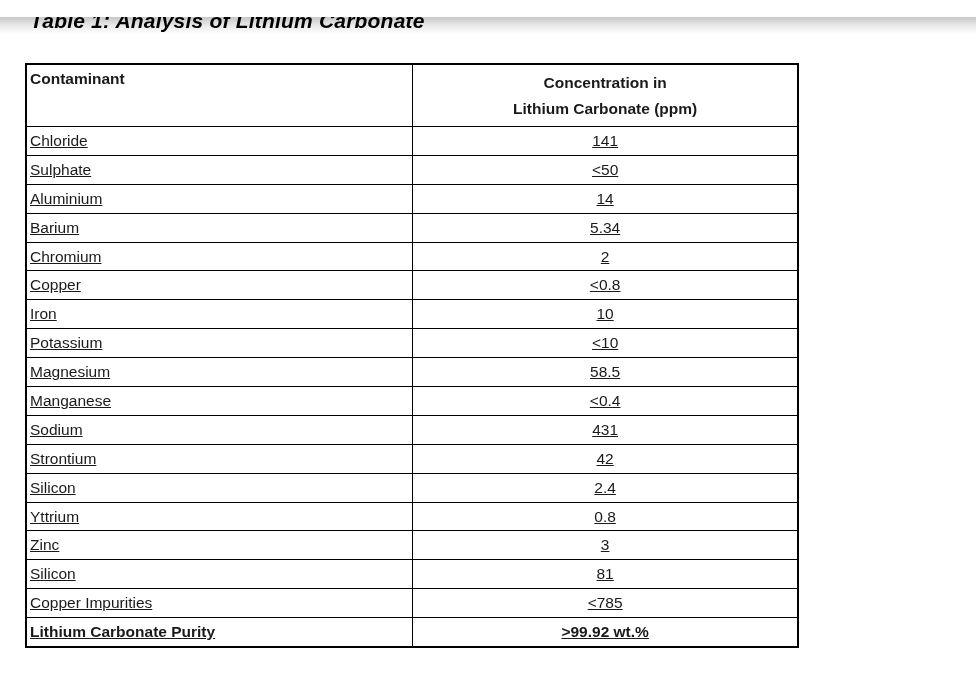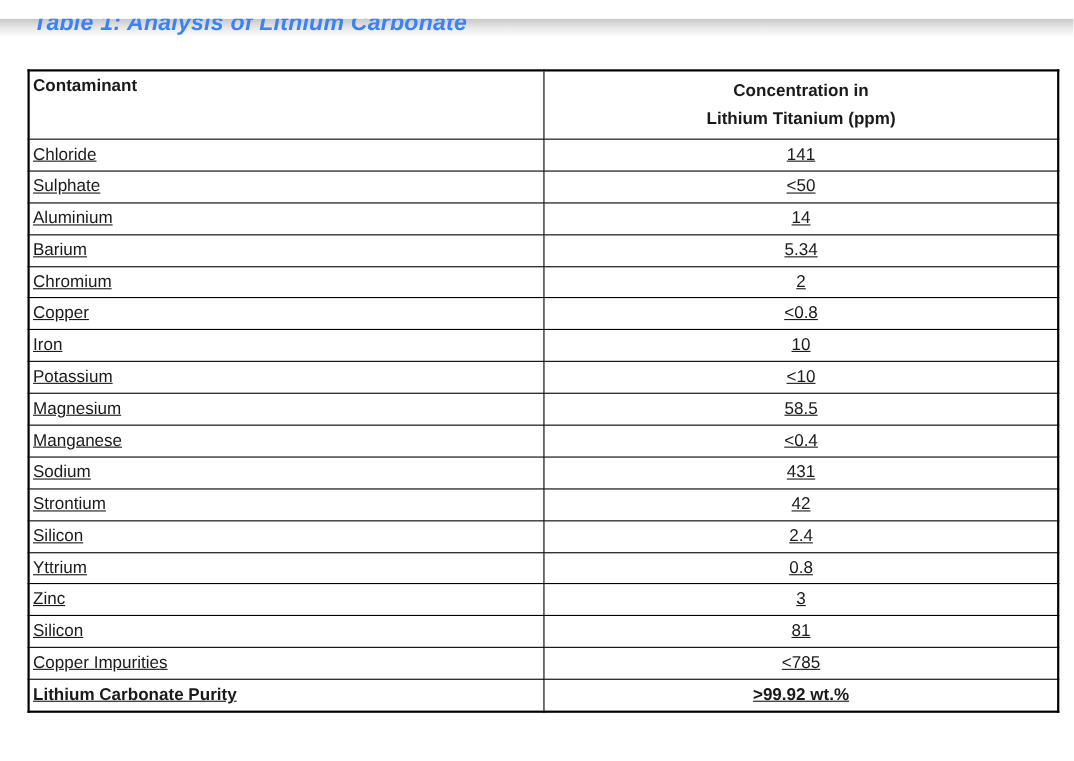--- a/index.html
+++ b/index.html
@@ -21,26 +21,26 @@
     z-index:1;
   }
   .top-cover{
     position:absolute;top:0;left:0;width:100%;height:17px;
     background:#ffffff;z-index:3;
   }
   .doc-title{
     position:absolute;top:8px;left:30px;z-index:2;
     font-size:21px;line-height:25px;
     font-style:italic;font-weight:600;
-    color:#3b82f6;letter-spacing:0.2px;
+    color:#000000;letter-spacing:0.2px;
     white-space:nowrap;
   }
   table.analysis{
     position:absolute;top:63px;left:25px;
-    width:938px;
+    width:774px;
     border-collapse:collapse;table-layout:fixed;
     z-index:2;background:#ffffff;
     border:2px solid var(--border-color);
   }
   table.analysis th,
   table.analysis td{
     border:1.5px solid var(--border-color);
     overflow:hidden;
   }
   table.analysis col.c1{width:50.1%;}
@@ -76,21 +76,21 @@
 <table class="analysis">
   <colgroup>
     <col class="c1">
     <col class="c2">
   </colgroup>
   <thead>
     <tr>
       <th class="c1">Contaminant</th>
       <th class="c2">
         <span class="hline">Concentration in</span>
-        <span class="hline">Lithium Titanium (ppm)</span>
+        <span class="hline">Lithium Carbonate (ppm)</span>
       </th>
     </tr>
   </thead>
   <tbody>
       <tr>
         <td class="c1">Chloride</td>
         <td class="c2">141</td>
       </tr>
       <tr>
         <td class="c1">Sulphate</td>

